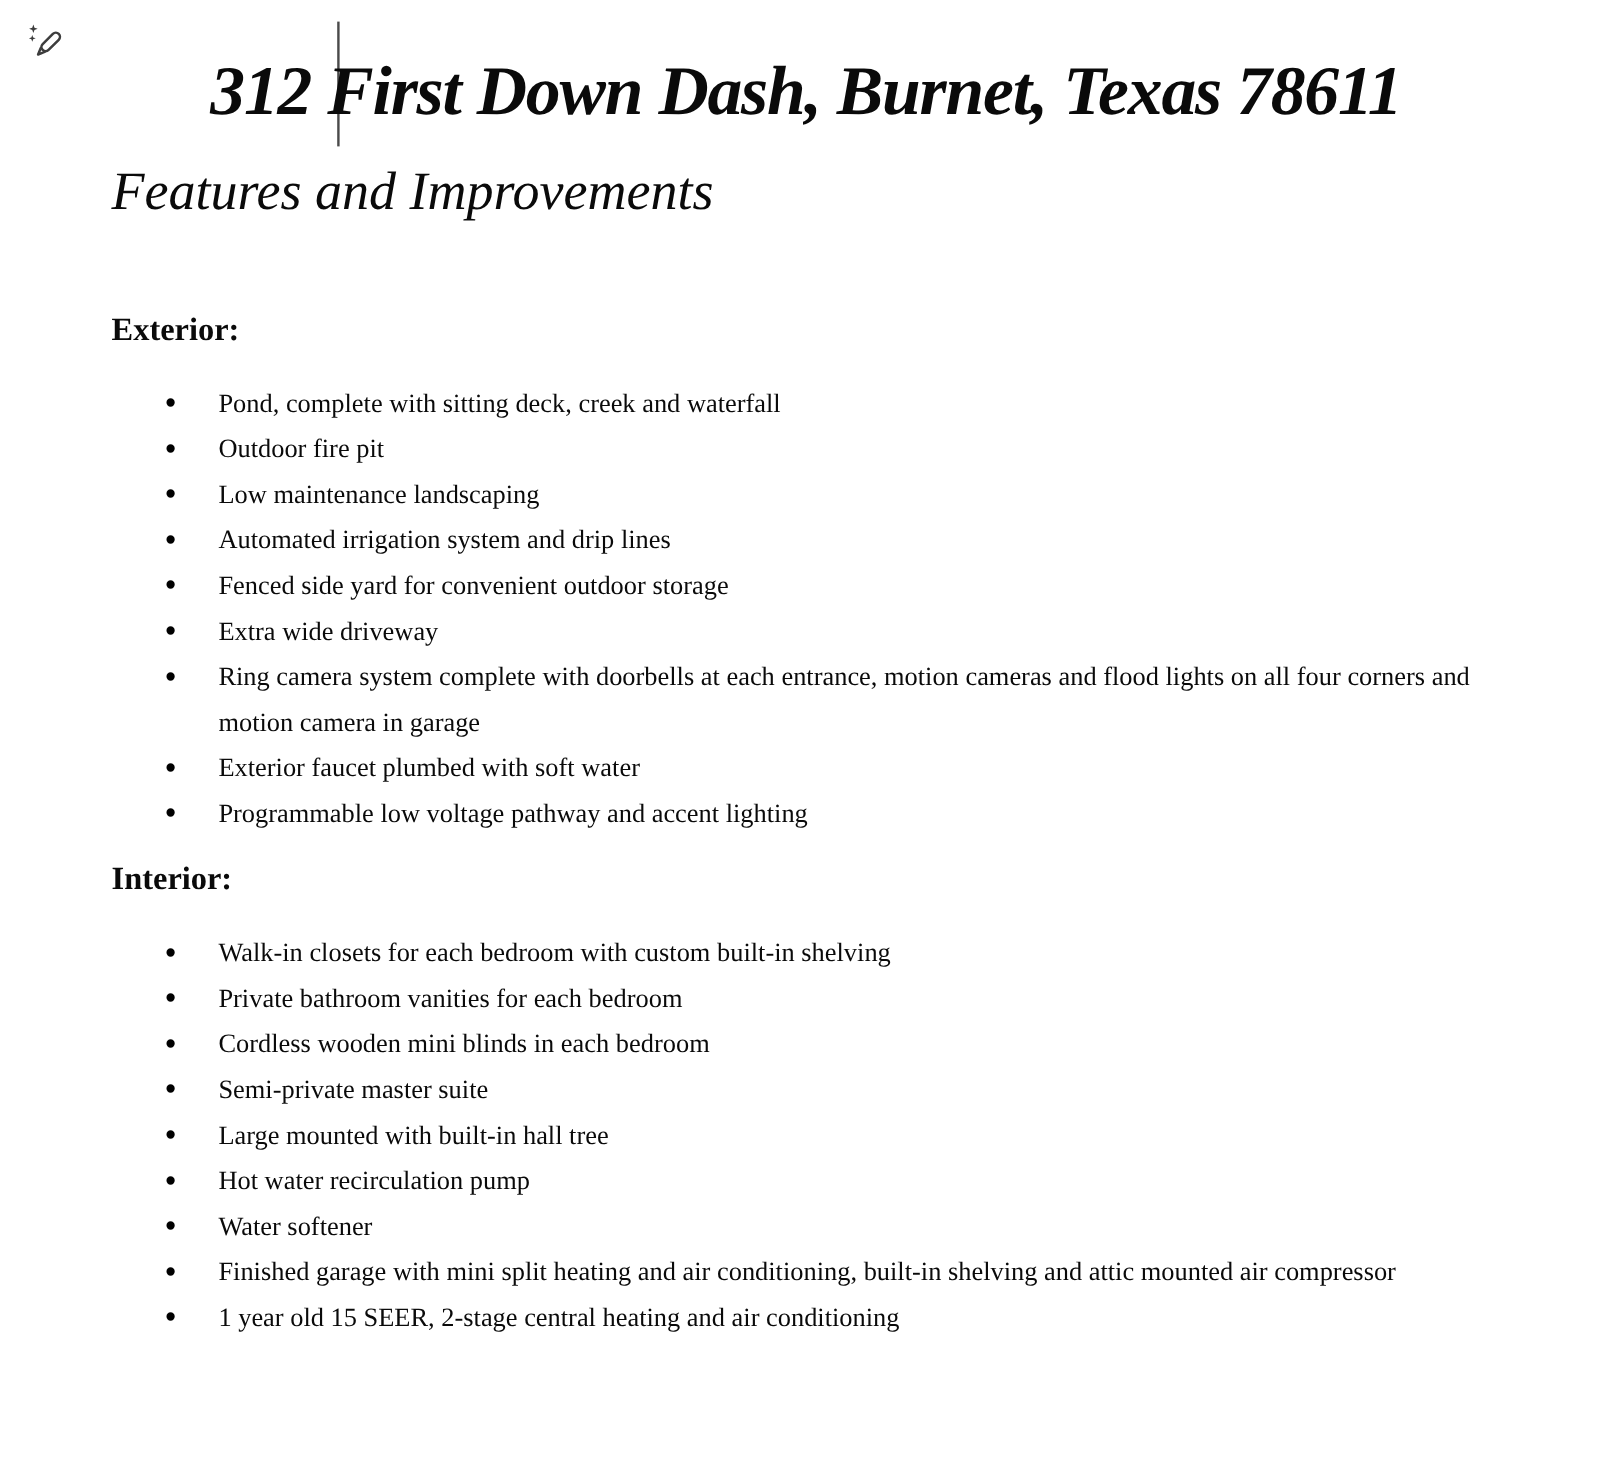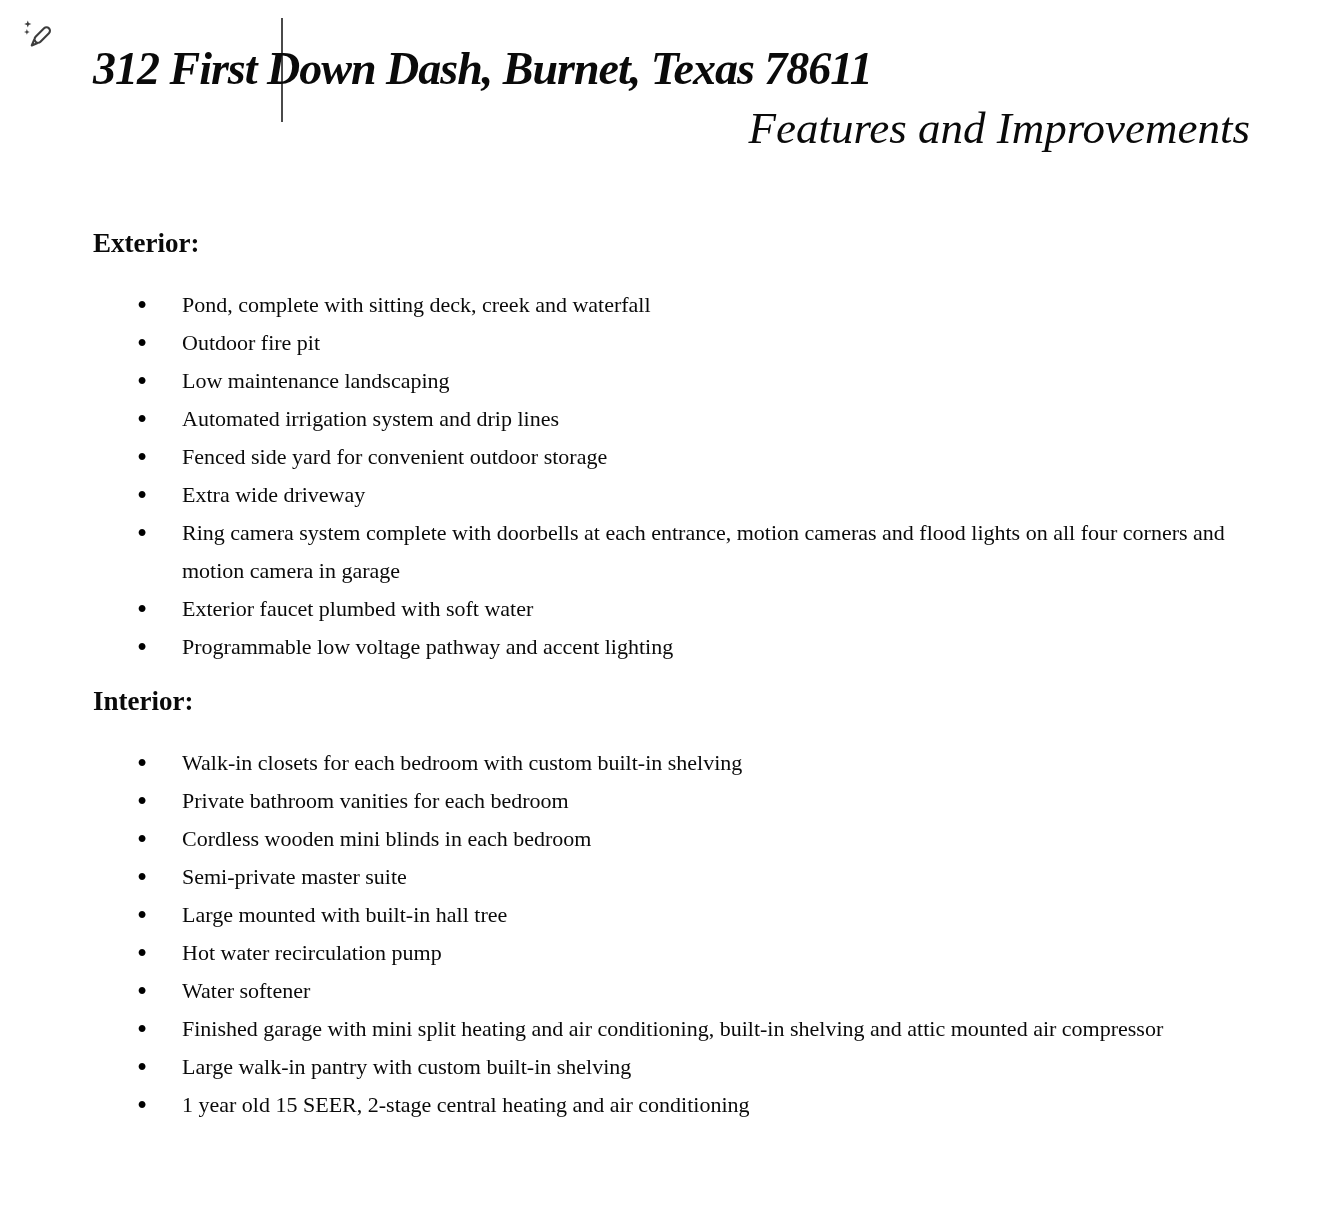--- a/index.html
+++ b/index.html
@@ -35,34 +35,34 @@
     background: #4a4a4a;
   }
   .content {
     position: absolute;
     left: 93px;
     top: 0;
     width: 1157px;
   }
   h1.doc-title {
     margin: 40px 0 0 0;
-    font-size: 46px;
+    font-size: 58px;
     line-height: 1.25;
     font-weight: 700;
     font-style: italic;
-    text-align: left;
+    text-align: center;
     letter-spacing: -1px;
   }
   h2.doc-subtitle {
-    margin: 2px 0 0 0;
+    margin: 18px 0 0 0;
     font-size: 45px;
     line-height: 1.25;
     font-weight: 400;
     font-style: italic;
-    text-align: right;
+    text-align: left;
   }
   section.doc-section h3 {
     margin: 16px 0 0 0;
     font-size: 27px;
     line-height: 38px;
     font-weight: 700;
   }
   section.doc-section:first-of-type h3 {
     margin-top: 68px;
   }
@@ -128,20 +128,19 @@
     <h3>Interior:</h3>
     <ul>
             <li>Walk-in closets for each bedroom with custom built-in shelving</li>
             <li>Private bathroom vanities for each bedroom</li>
             <li>Cordless wooden mini blinds in each bedroom</li>
             <li>Semi-private master suite</li>
             <li>Large mounted with built-in hall tree</li>
             <li>Hot water recirculation pump</li>
             <li>Water softener</li>
             <li>Finished garage with mini split heating and air conditioning, built-in shelving and attic mounted air compressor</li>
-            <li>Large walk-in pantry with custom built-in shelving</li>
             <li>1 year old 15 SEER, 2-stage central heating and air conditioning</li>
           </ul>
   </section>
 </div>
   </div>
 
 </div>
 
 </body></html>

